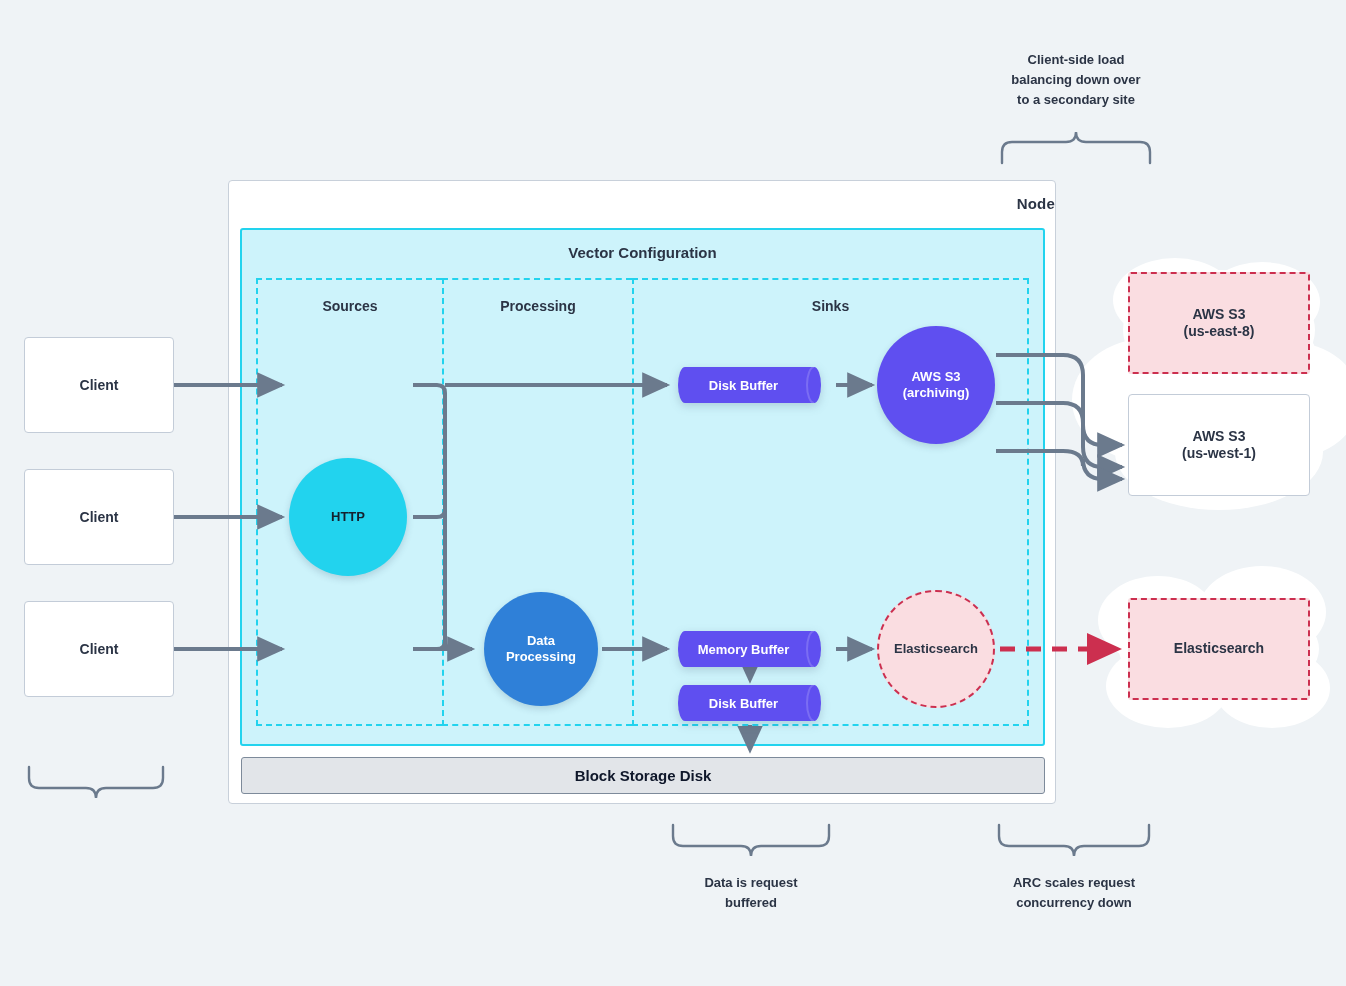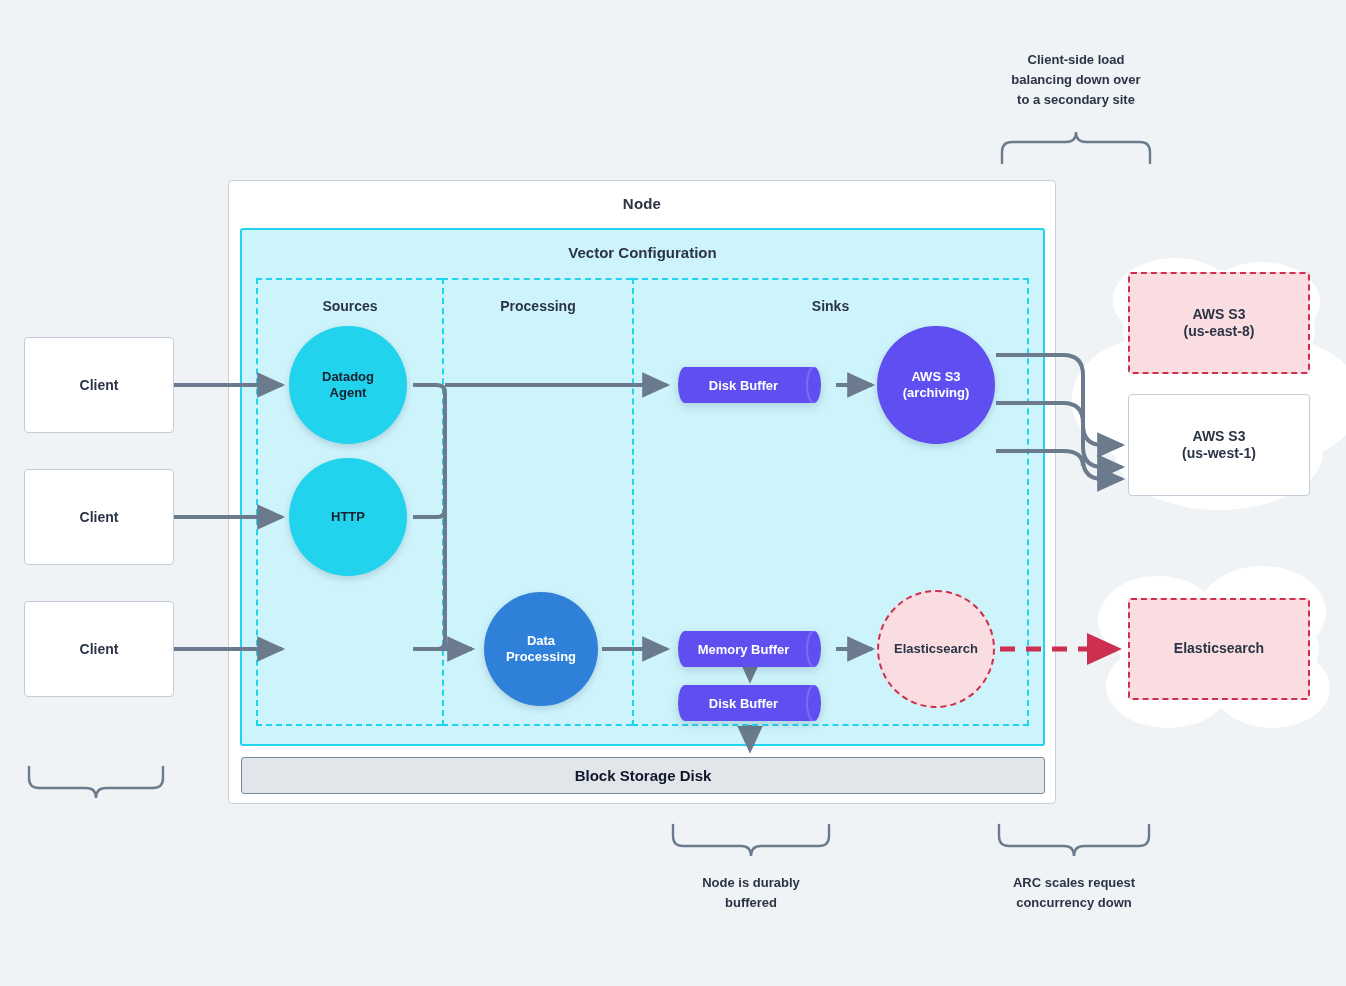--- a/index.html
+++ b/index.html
@@ -19,21 +19,21 @@
   #svg-wires{position:absolute;left:0;top:0;width:1346px;height:986px;z-index:6;pointer-events:none;}
   #svg-braces{position:absolute;left:0;top:0;width:1346px;height:986px;z-index:8;pointer-events:none;}
 
   
   .node-box{
     left:228px;top:180px;width:828px;height:624px;
     background:#ffffff;border:1px solid #c8d0da;border-radius:4px;
     box-sizing:border-box;z-index:2;
   }
   .node-title{
-    position:absolute;left:0;right:0;top:14px;text-align:center;
+    position:absolute;left:0;right:0;top:14px;text-align:right;
     font-size:15px;font-weight:bold;letter-spacing:.2px;color:#2b3445;
   }
 
   .vector-box{
     left:240px;top:228px;width:805px;height:518px;
     background:#cdf3fb;border:2px solid #22d3ee;border-radius:3px;
     box-sizing:border-box;z-index:3;
   }
   .vector-title{
     position:absolute;left:0;right:0;top:14px;text-align:center;
@@ -217,26 +217,20 @@
       <path d="M996,355 L1063,355 Q1083,355 1083,375 L1083,425 Q1083,445 1103,445 L1122,445" marker-end="url(#ah)"></path>
       <path d="M996,403 L1063,403 Q1083,403 1083,423 L1083,447 Q1083,467 1103,467 L1122,467" marker-end="url(#ah)"></path>
       <path d="M996,451 L1063,451 Q1083,451 1083,466 L1083,459 Q1083,479 1103,479 L1122,479" marker-end="url(#ah)"></path>
     </g>
 
     <g fill="none" stroke="#cc2f4f" stroke-width="5" stroke-dasharray="15 11" stroke-linecap="butt">
       <path d="M1000,649 L1115,649" marker-end="url(#ah-red)"></path>
     </g>
   </svg>
 
-  <div class="circle c-cyan" id="src-datadog">
-    <span>
-      <span>Datadog</span><br>
-      <span>Agent</span>
-    </span>
-  </div>
   <div class="circle c-cyan" id="src-http">
     <span>HTTP</span>
   </div>
 
   <div class="circle c-blue" id="tr-dataproc">
     <span>
       <span>Data</span><br>
       <span>Processing</span>
     </span>
   </div>
@@ -309,21 +303,21 @@
                Q1074,846 1084,846 L1139,846 Q1149,846 1149,836 L1149,825"></path>
     </g>
   </svg>
 
   <div class="anno" id="anno-top">
     <span>Client-side load</span><br>
     <span>balancing down over</span><br>
     <span>to a secondary site</span>
   </div>
   <div class="anno" id="anno-buffered">
-    <span>Node is durably</span><br>
+    <span>Data is request</span><br>
     <span>buffered</span>
   </div>
   <div class="anno" id="anno-arc">
     <span>ARC scales request</span><br>
     <span>concurrency down</span>
   </div>
 
 </div>
 
 </body></html>

